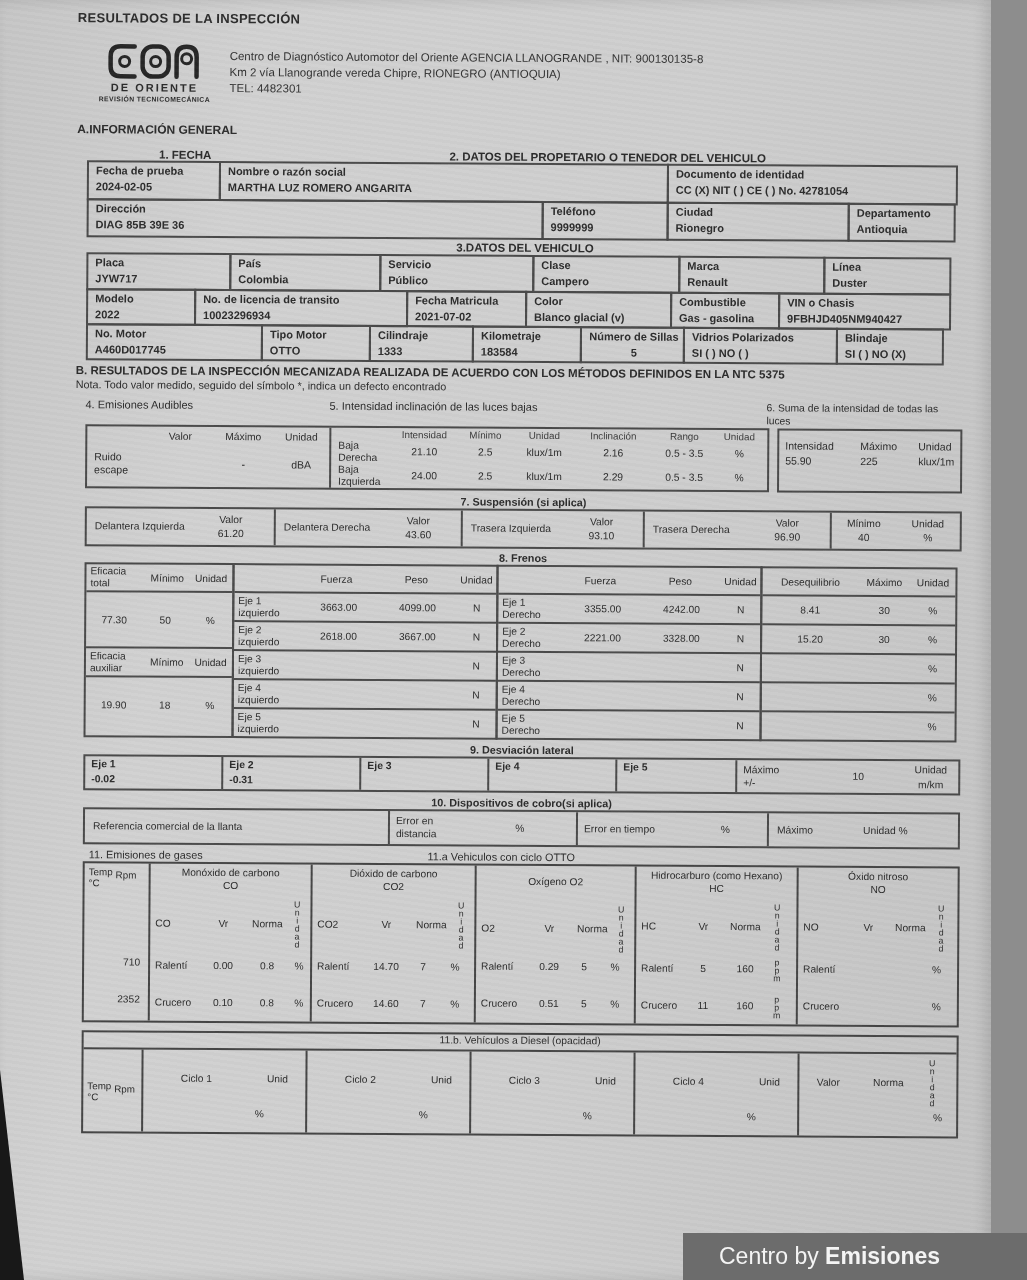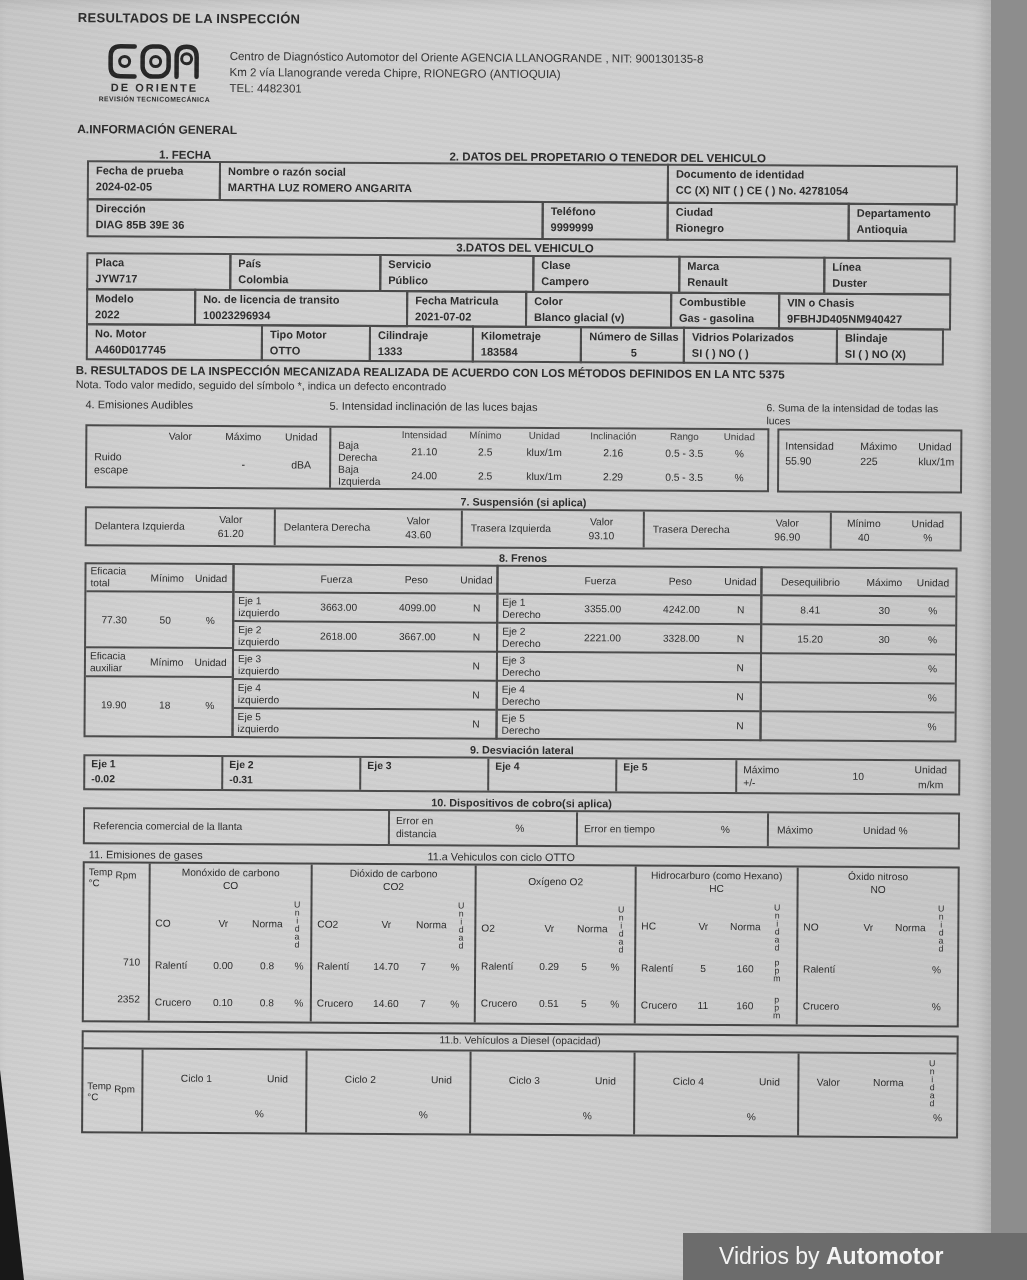--- a/index.html
+++ b/index.html
@@ -771,15 +771,15 @@
       </div>
     </div>
   </div>
 
 </div>
 </div>
 
 <div class="edge-wedge"></div>
 
 <div class="badge">
-  <span>Vidrios by </span>
-    <b>Automotor</b>
+  <span>Centro by </span>
+    <b>Emisiones</b>
 </div>
 
 </body></html>

